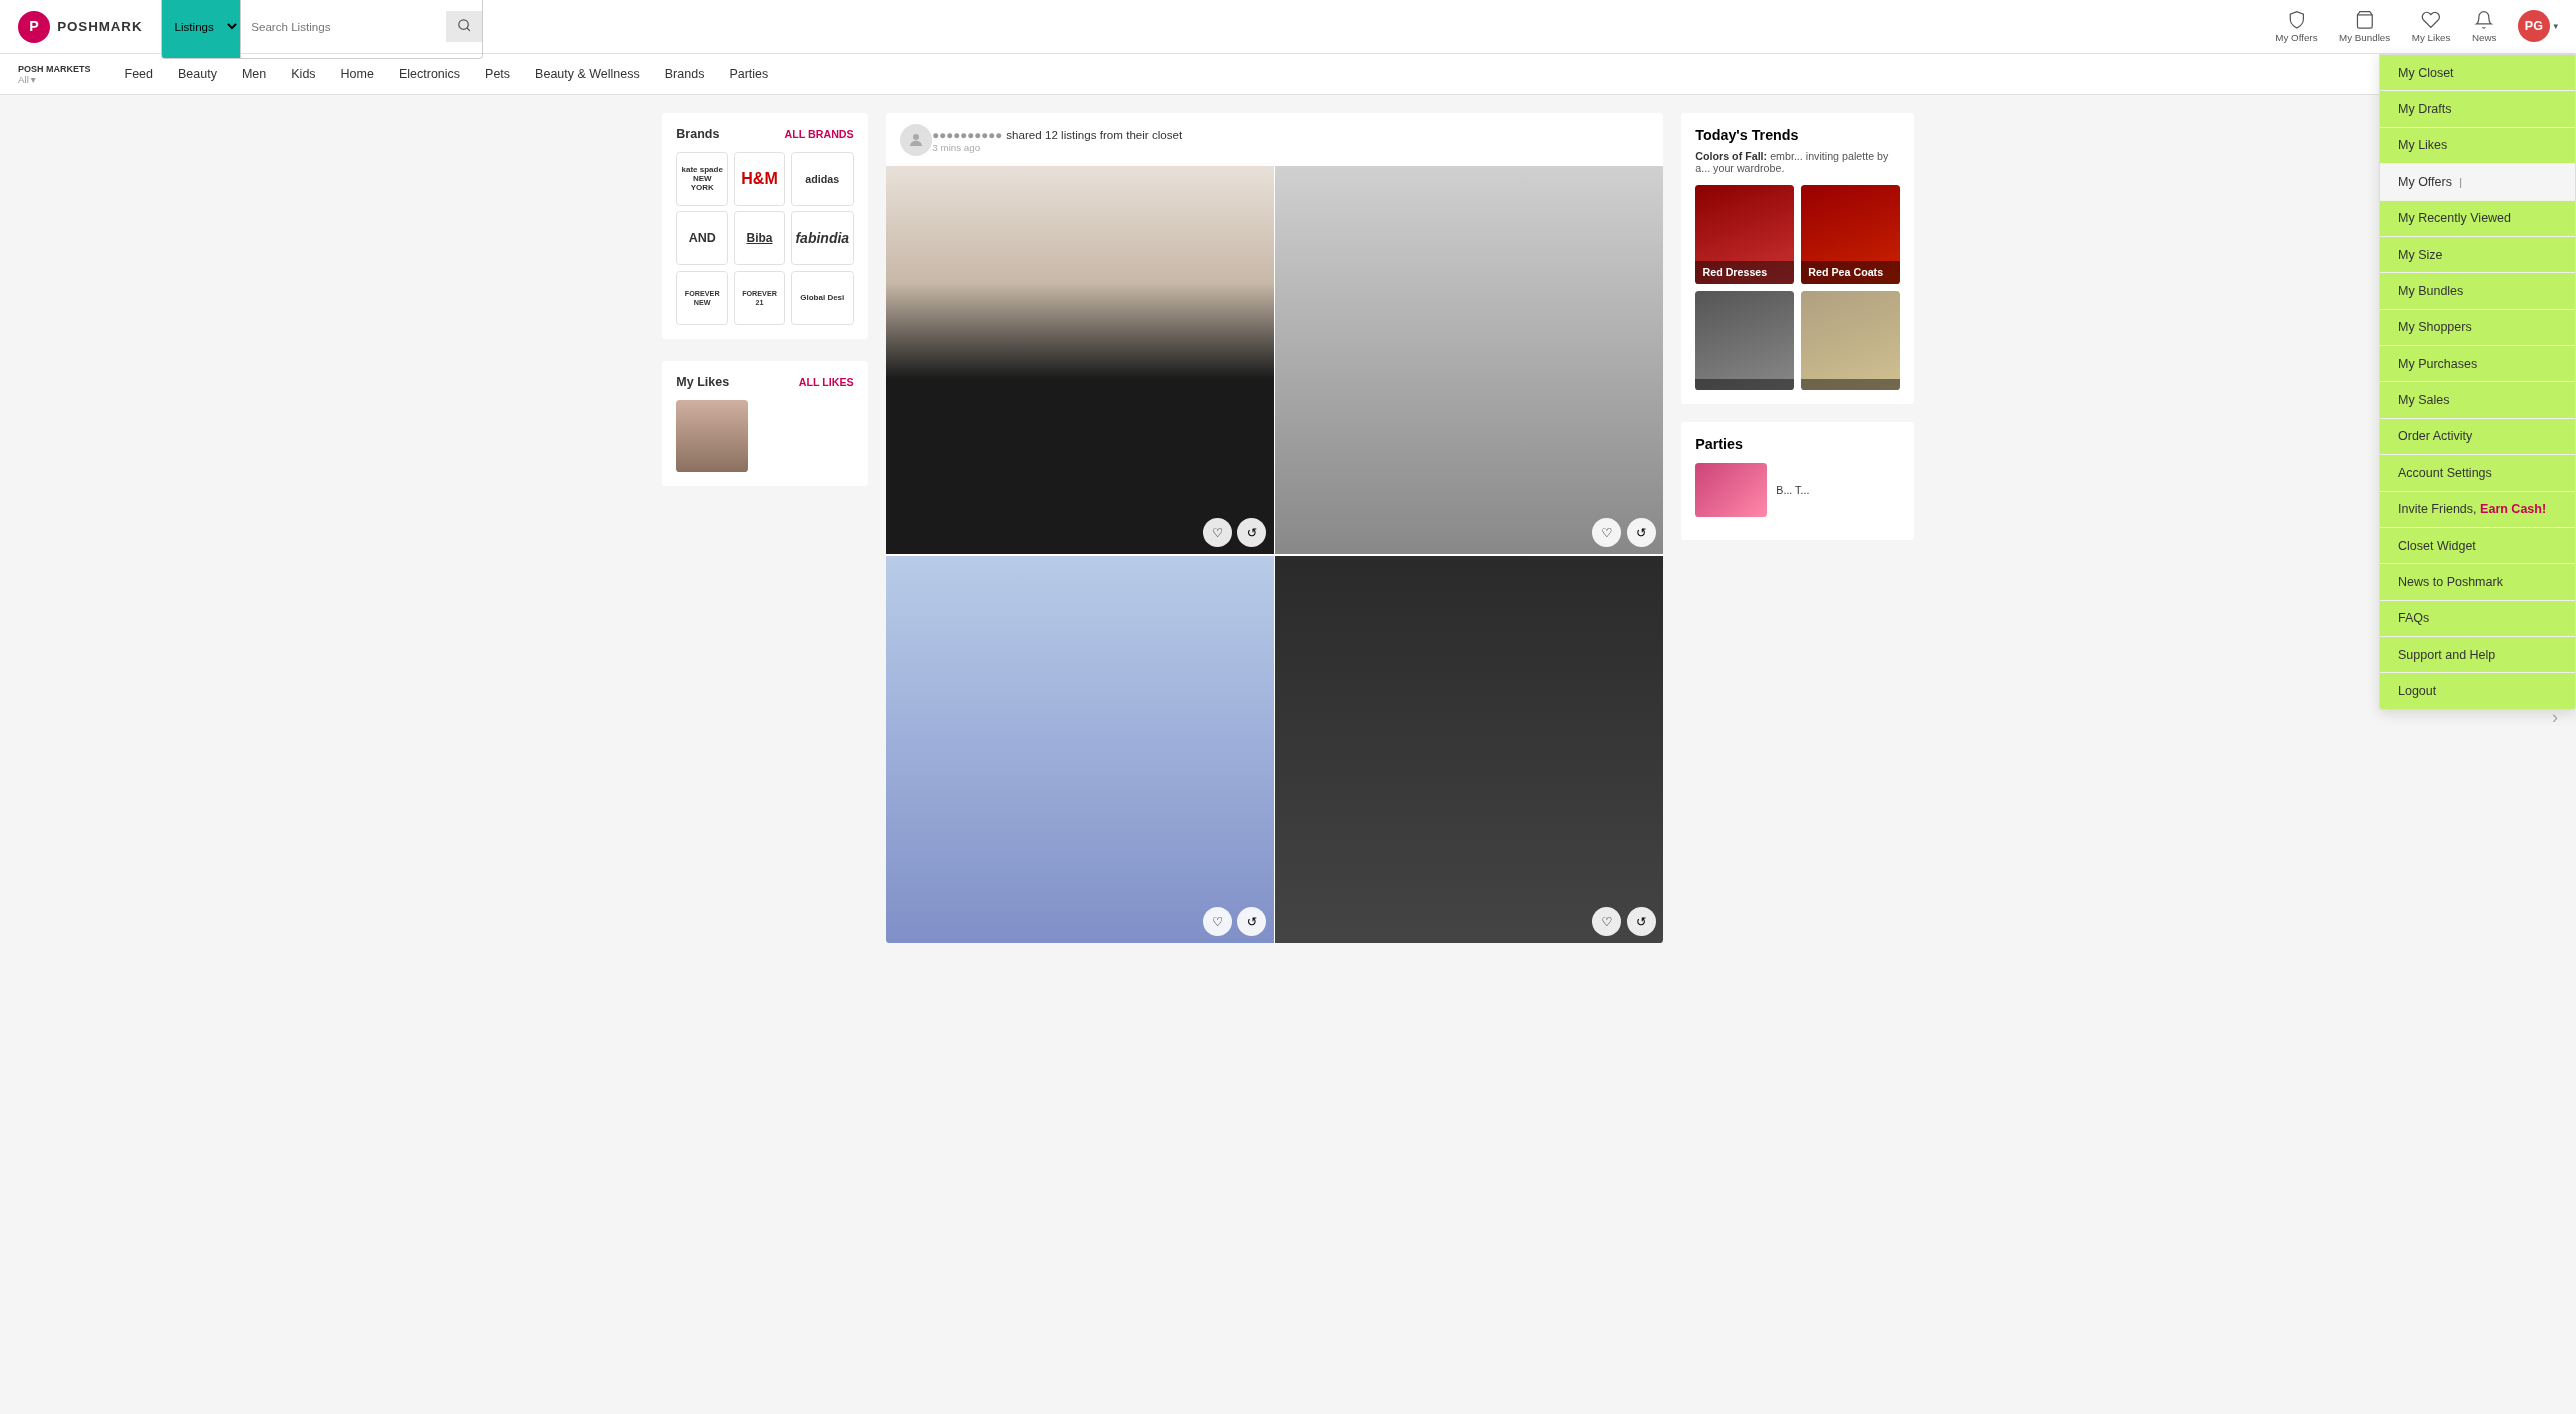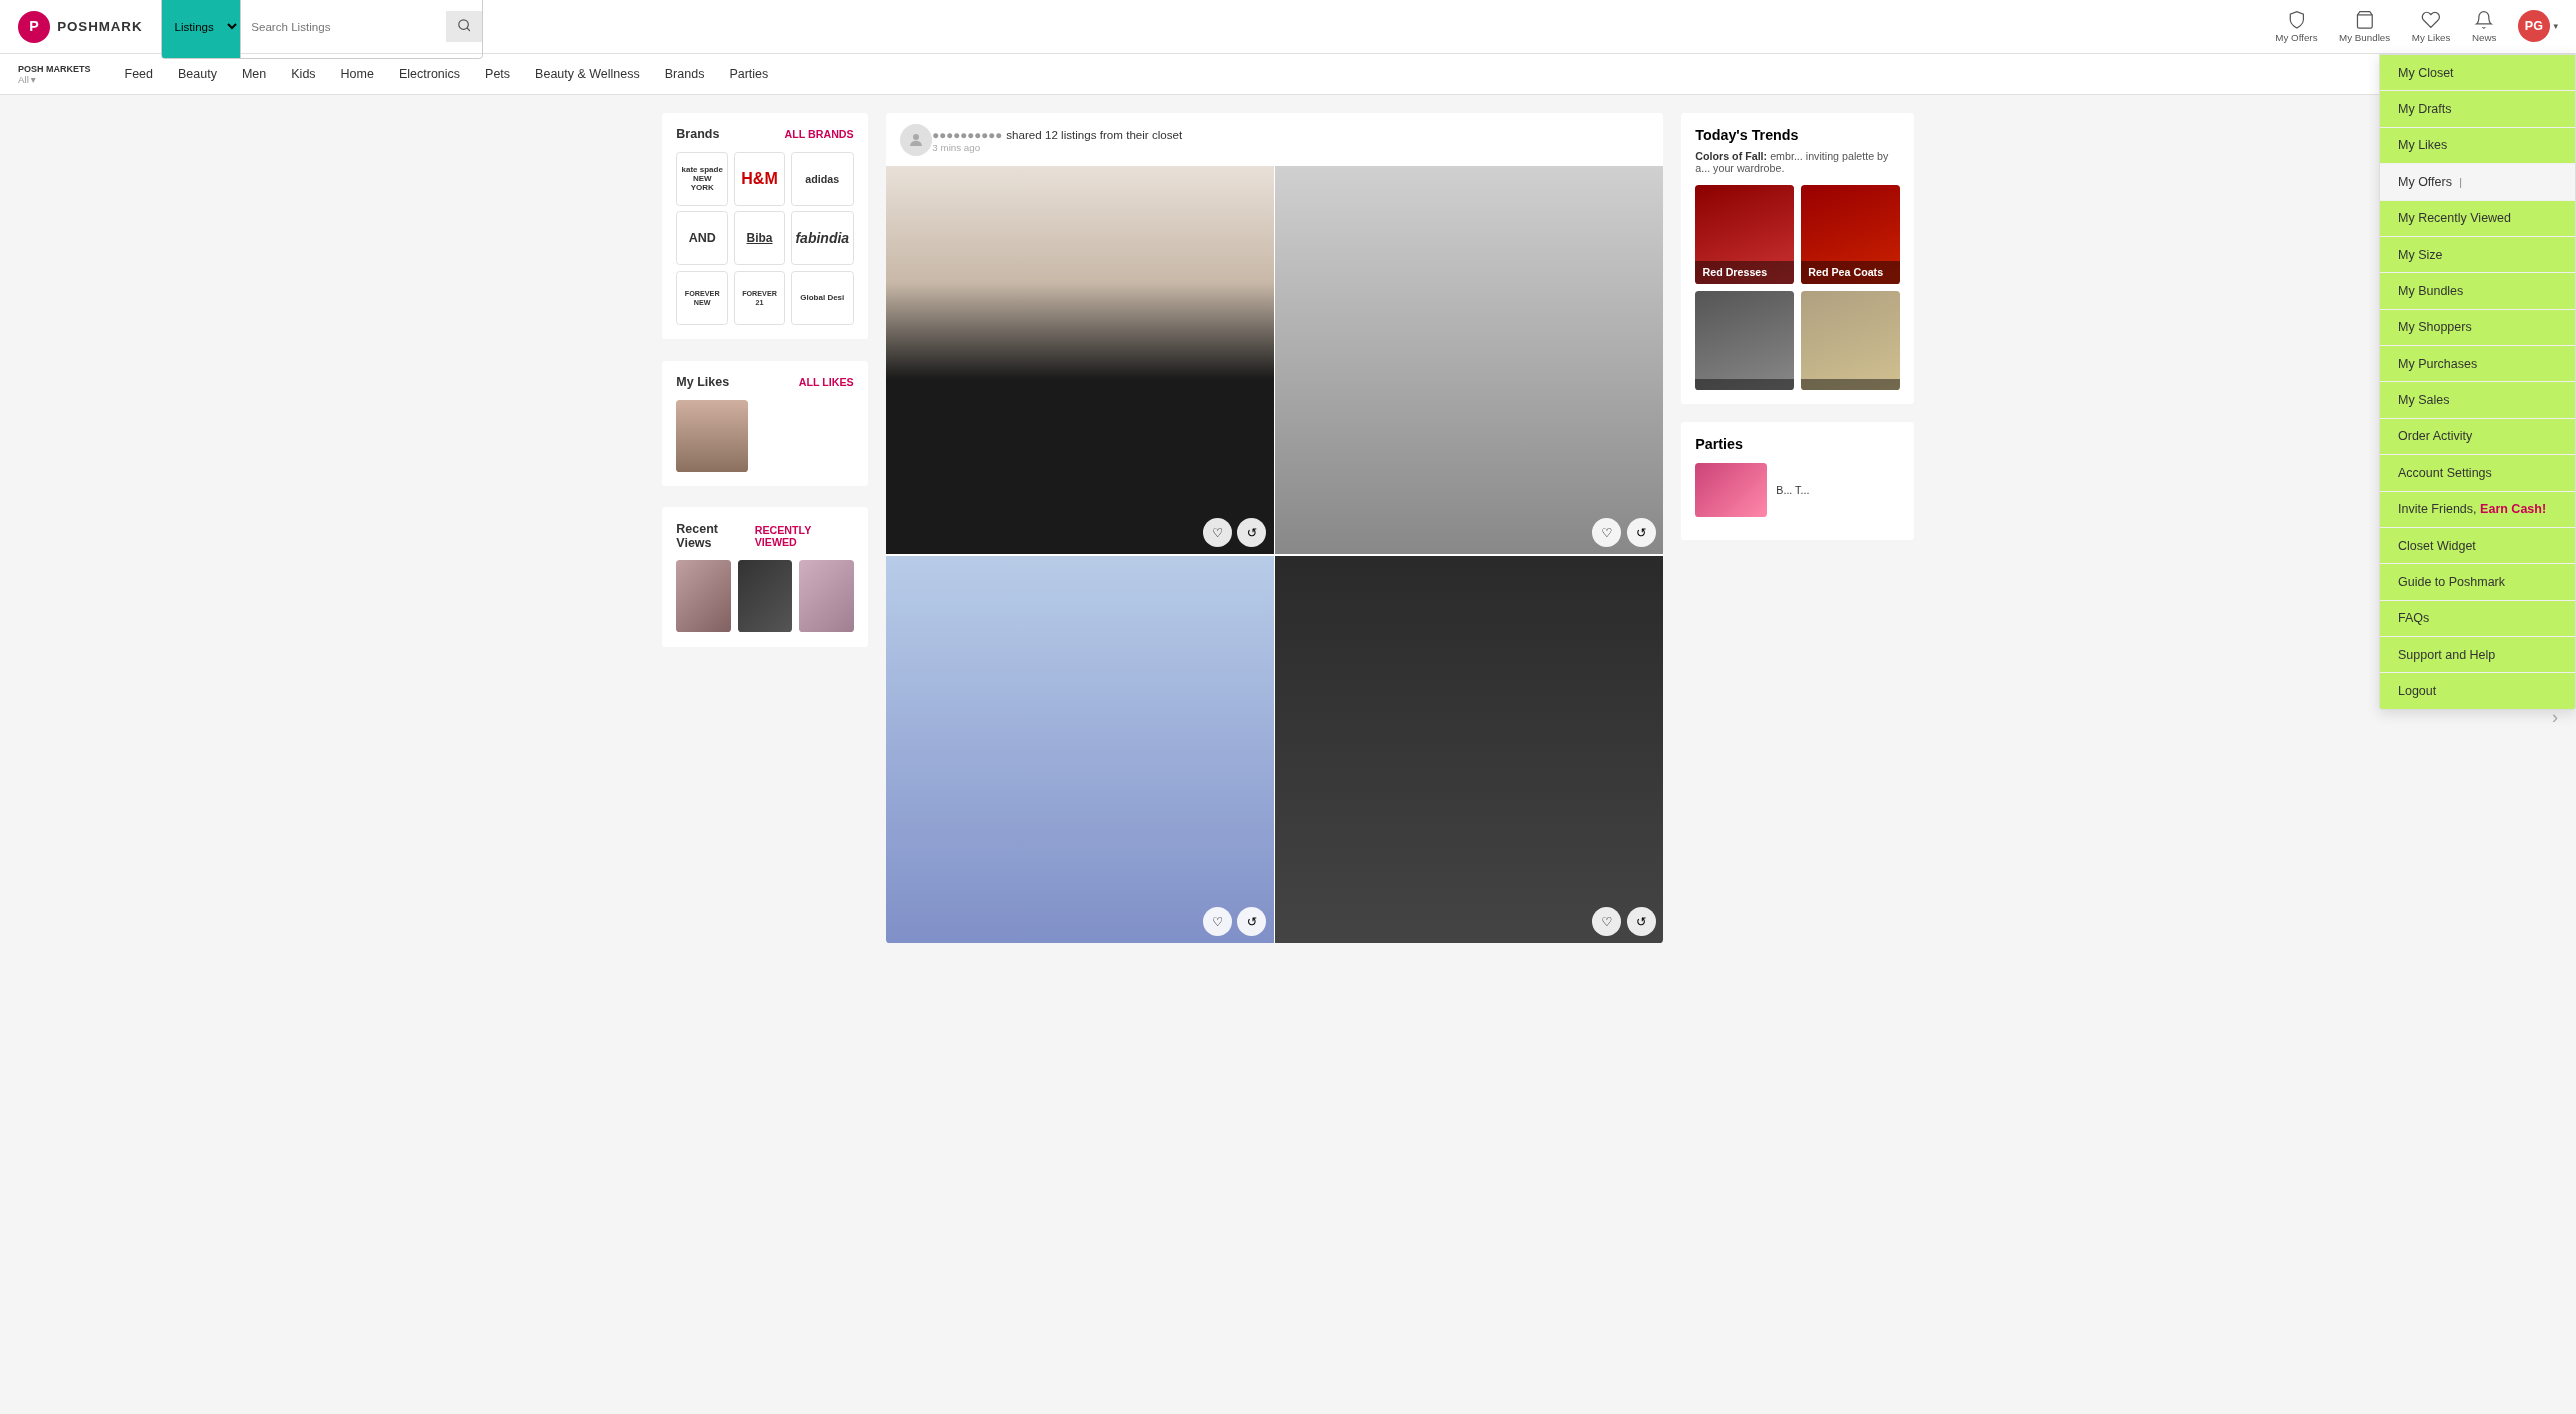--- a/index.html
+++ b/index.html
@@ -410,31 +410,20 @@
     <div class="sidebar-section">
       <div class="sidebar-section-header">
         <span class="sidebar-section-title">My Likes</span>
         <span class="sidebar-section-link">ALL LIKES</span>
       </div>
       <div class="likes-grid">
         <div class="like-item" style="background:linear-gradient(180deg,#d0b0a0 0%,#8b7060 100%);"></div>
       </div>
     </div>
 
-    <div class="sidebar-section">
-      <div class="sidebar-section-header">
-        <span class="sidebar-section-title">Recent Views</span>
-        <span class="sidebar-section-link">RECENTLY VIEWED</span>
-      </div>
-      <div class="recent-views-grid">
-        <div class="recent-item" style="background:linear-gradient(135deg,#c0a0a0 0%,#806060 100%);"></div>
-        <div class="recent-item" style="background:linear-gradient(135deg,#333 0%,#555 100%);"></div>
-        <div class="recent-item" style="background:linear-gradient(135deg,#d0b0c0 0%,#a08090 100%);"></div>
-      </div>
-    </div>
 
   </aside>
 
   <main class="feed-area">
     <div class="feed-post">
       <div class="feed-post-header">
         <div class="feed-avatar">
           <svg width="18" height="18" viewBox="0 0 24 24">
             <circle cx="12" cy="8" r="4" fill="#aaa"></circle>
             <path d="M4 20c0-4 3.6-7 8-7s8 3 8 7" fill="#aaa"></path>
@@ -534,18 +523,18 @@
   <div class="dropdown-item">My Shoppers</div>
   <div class="dropdown-item">My Purchases</div>
   <div class="dropdown-item">My Sales</div>
   <div class="dropdown-item">Order Activity</div>
   <div class="dropdown-item">Account Settings</div>
   <div class="dropdown-item">
     <span>Invite Friends,</span>
     <span class="earn">Earn Cash!</span>
   </div>
   <div class="dropdown-item">Closet Widget</div>
-  <div class="dropdown-item">Guide to Poshmark</div>
+  <div class="dropdown-item">News to Poshmark</div>
   <div class="dropdown-item">FAQs</div>
   <div class="dropdown-item">Support and Help</div>
   <div class="dropdown-item">Logout</div>
 </div>
 
 
 </body></html>

